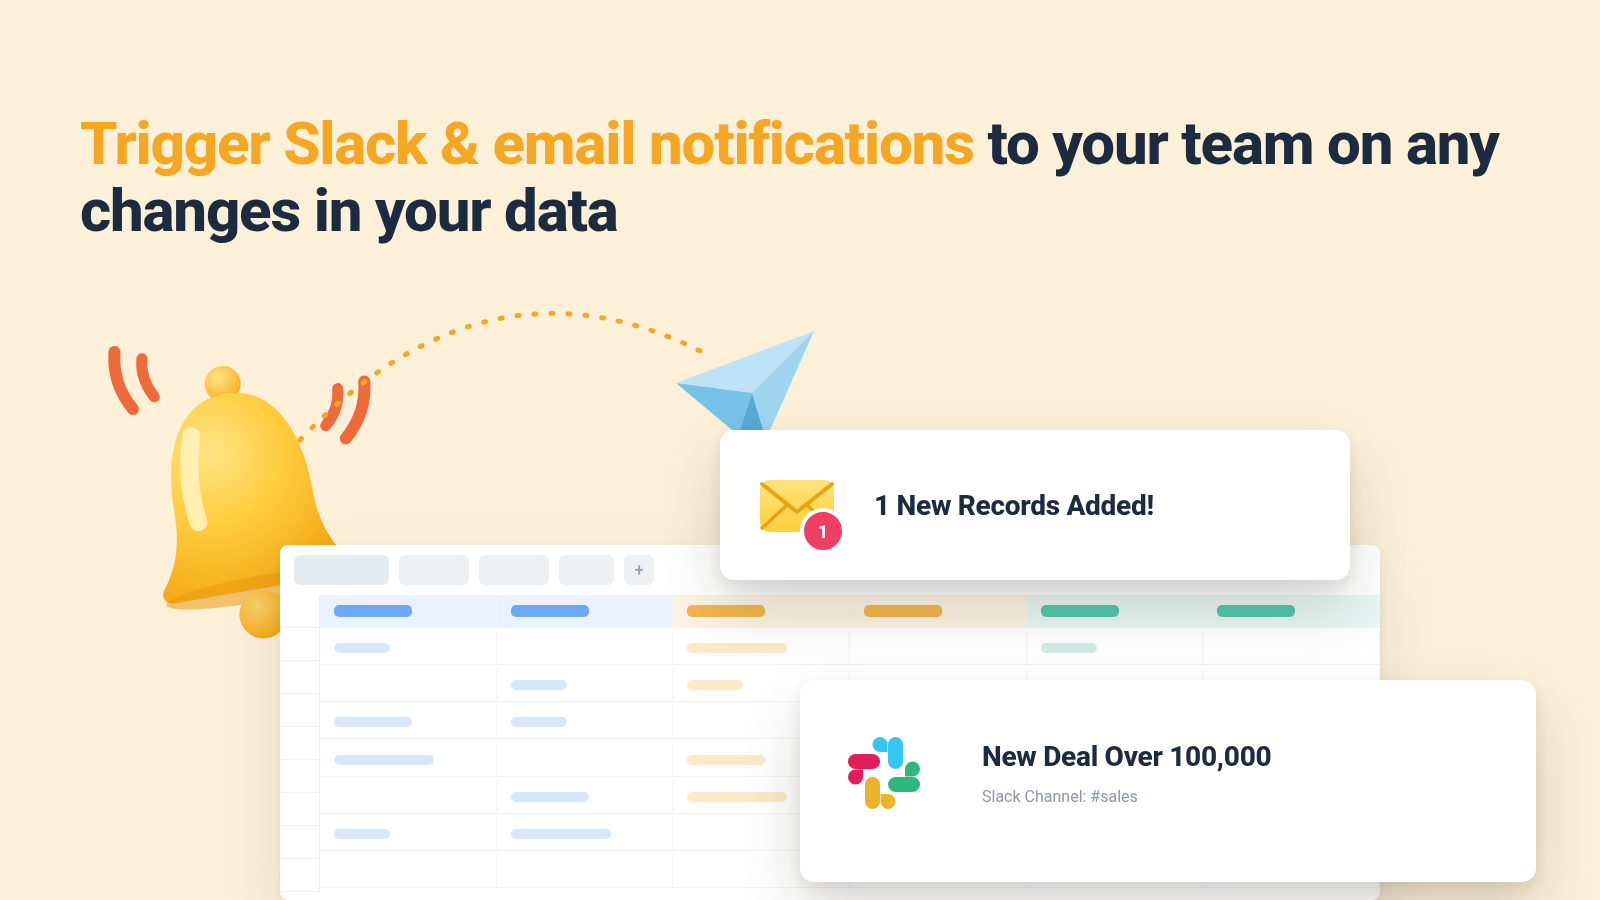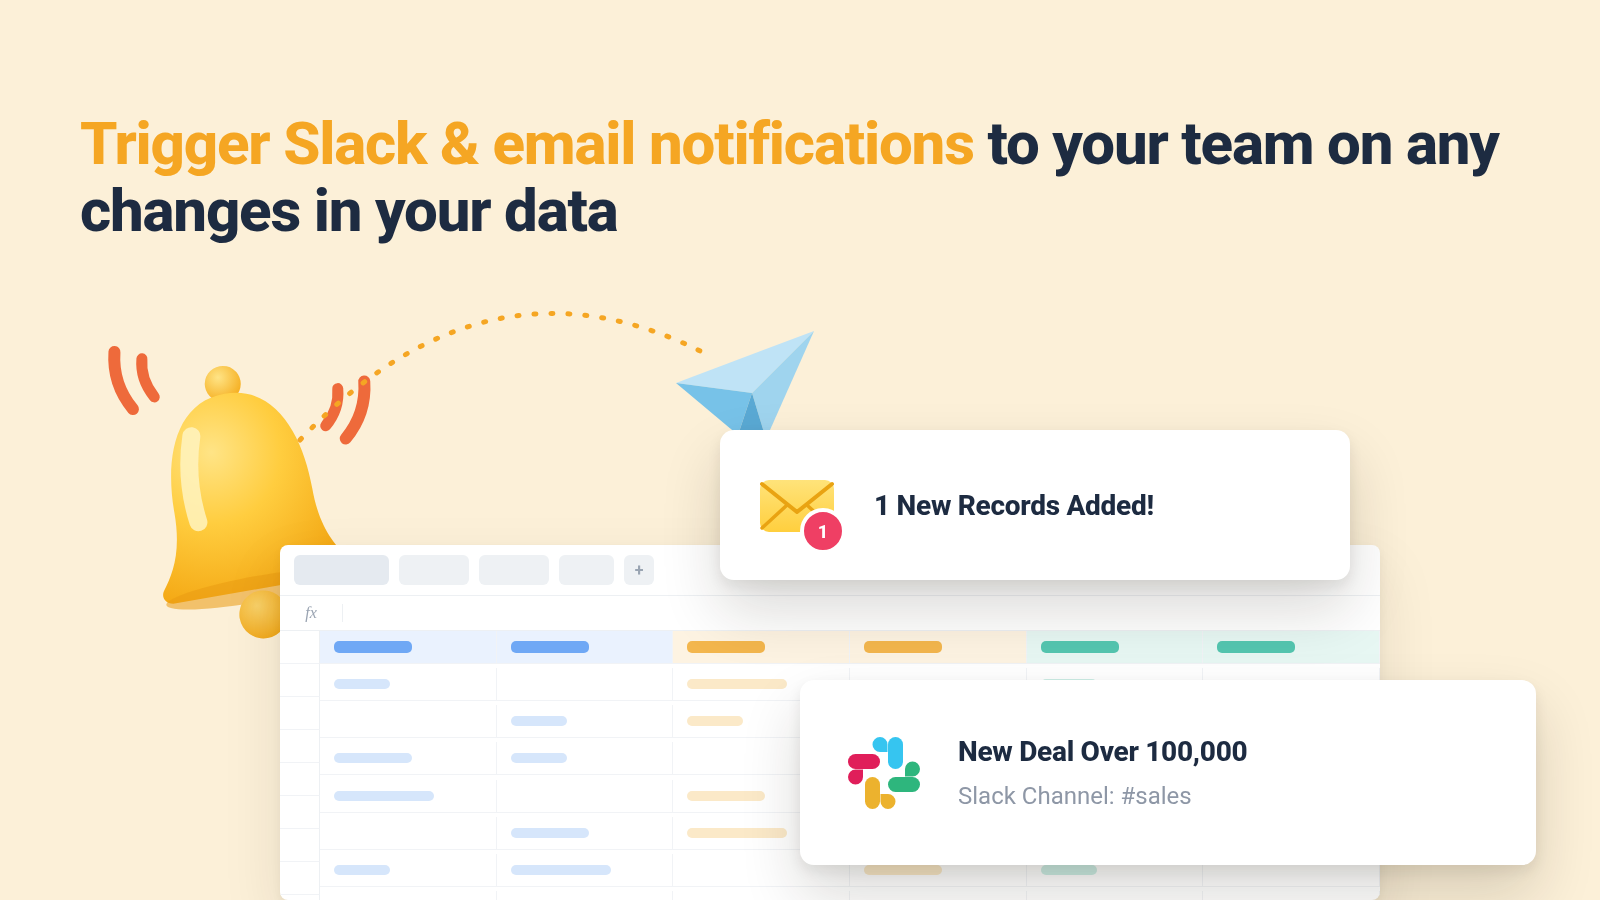--- a/index.html
+++ b/index.html
@@ -50,23 +50,23 @@
   .faint .pill{background:#d6e6fb;}
   .faint2 .pill{background:#fbe9c8;}
   .faint3 .pill{background:#cdeee6;}
   .w-a{width:78px;} .w-b{width:56px;} .w-c{width:100px;}
 
   
   .card{position:absolute;background:#fff;border-radius:14px;
     box-shadow:0 30px 60px rgba(28,22,10,0.16),0 6px 14px rgba(28,22,10,0.08);
     display:flex;align-items:center;}
   .card-email{left:720px;top:430px;width:560px;height:150px;padding:0 36px 0 34px;gap:34px;}
-  .card-slack{left:800px;top:680px;width:660px;height:185px;padding:0 40px 0 36px;gap:26px;}
+  .card-slack{left:800px;top:680px;width:660px;height:185px;padding:0 40px 17px 36px;gap:50px;}
   .card .title{font-size:28px;font-weight:800;color:#1d2b41;letter-spacing:-0.01em;}
-  .card .sub{font-size:24px;color:#8e97a6;margin-top:14px;}
+  .card .sub{font-size:16px;color:#8e97a6;margin-top:14px;}
 
   
   .envelope{position:relative;width:86px;height:86px;flex:0 0 86px;}
   .envelope svg{display:block;}
   .badge{position:absolute;right:-6px;bottom:-6px;width:38px;height:38px;border-radius:50%;
     background:#ef3f64;border:4px solid #fff;display:flex;align-items:center;justify-content:center;
     color:#fff;font-weight:800;font-size:18px;}
 
   
   .slack-icon{width:96px;height:96px;flex:0 0 96px;}
@@ -139,24 +139,20 @@
 </svg>
 
 <div class="sheet">
   <div class="sheet-tabs">
     <div class="sheet-tab active w1"></div>
     <div class="sheet-tab w2"></div>
     <div class="sheet-tab w3"></div>
     <div class="sheet-tab w4"></div>
     <div class="sheet-tab plus">+</div>
   </div>
-  <div class="fx-row">
-    <div class="fx-label">fx</div>
-    <div class="fx-input"></div>
-  </div>
   <div class="grid">
     <div class="rownums">
       <div></div>
         <div></div>
         <div></div>
         <div></div>
         <div></div>
         <div></div>
         <div></div>
         <div></div>

